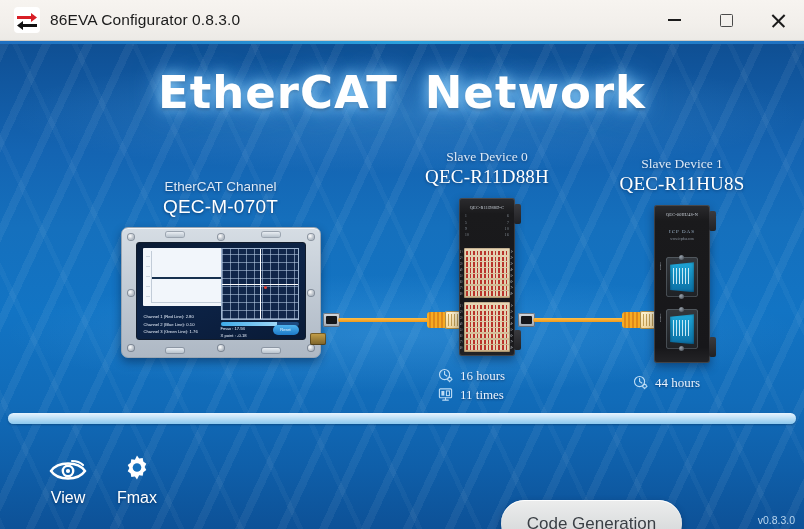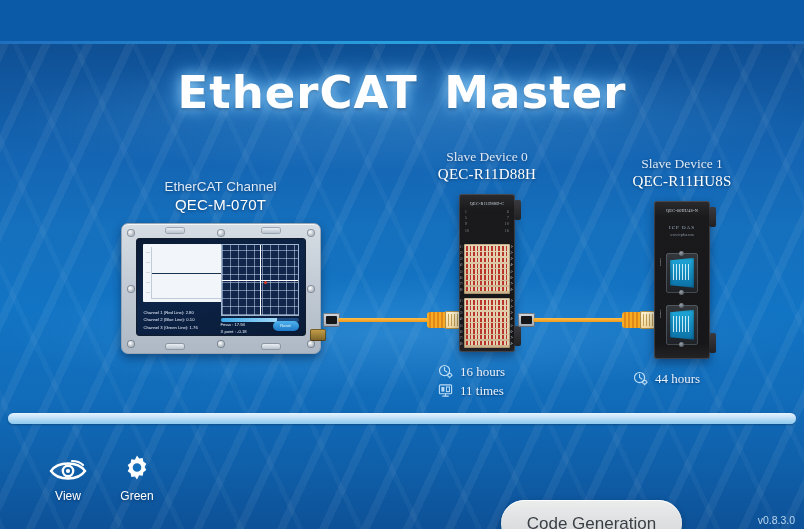--- a/index.html
+++ b/index.html
@@ -124,21 +124,21 @@
   .node { position: absolute; }
   .node-caption {
     text-align: center;
     line-height: 1.15;
     text-shadow: 0 1px 3px rgba(0,30,70,.6);
   }
   .cap-role {
     font-size: 13.5px; color: #dce9f7; display:block;
   }
   .cap-model {
-    font-size: 15px; color: #ffffff; display:block; margin-top: 1px;
+    font-size: 19px; color: #ffffff; display:block; margin-top: 1px;
     letter-spacing: .2px;
   }
 
   
   .master-node { left: 118px; top: 135px; width: 205px; }
   .hmi {
     position: relative;
     width: 200px; height: 131px;
     margin: 10px auto 0 auto;
     background: linear-gradient(180deg,#d6dde4 0%, #c3ccd6 45%, #aeb8c4 100%);
@@ -373,21 +373,21 @@
     box-shadow: 0 1px 2px rgba(0,30,60,.35);
   }
 
   
   .toolbar-item {
     position:absolute; width: 74px; text-align:center;
     color: #ffffff;
   }
   .toolbar-item .ti-icon { height: 34px; display:flex; align-items:center; justify-content:center; }
   .toolbar-item .ti-label {
-    font-size: 12px; margin-top: 3px; display:block;
+    font-size: 16px; margin-top: 3px; display:block;
     text-shadow: 0 1px 3px rgba(0,30,70,.6);
   }
   .tool-view { left: 31px; top: 408px; }
   .tool-auto { left: 100px; top: 408px; }
 
   .codegen {
     position:absolute; left: 501px; top: 456px;
     width: 181px; height: 47px;
     border-radius: 24px;
     background: linear-gradient(180deg,#eceded 0%, #dcdedf 55%, #d2d4d5 100%);
@@ -401,29 +401,49 @@
   .version {
     position:absolute; right: 9px; bottom: 3px;
     font-size: 10.5px; color: #b9d6ef;
   }
 </style>
 </head>
 <body>
 
 <div id="app">
 
+  <div class="titlebar">
+    <span class="tb-icon">
+      <svg width="26" height="26" viewBox="0 0 26 26">
+        <rect x="0" y="0" width="26" height="26" rx="4" fill="#ffffff"></rect>
+        <path d="M3 9 H17 V6 L23 10.5 L17 15 V12 H3 Z" fill="#d81f26"></path>
+        <path d="M23 17 H9 V14 L3 18.5 L9 23 V20 H23 Z" fill="#111111"></path>
+      </svg>
+    </span>
+    <span class="tb-title">86EVA Configurator 0.8.3.0</span>
+    <span class="tb-spacer"></span>
+    <div class="tb-btn">
+      <span class="glyph-min"></span>
+    </div>
+    <div class="tb-btn">
+      <span class="glyph-max"></span>
+    </div>
+    <div class="tb-btn close">
+      <span class="glyph-close"></span>
+    </div>
+  </div>
   <div class="accent-line"></div>
 
   <div class="canvas">
     <div class="streaks"></div>
     <div class="glowband band-a"></div>
     <div class="glowband band-b"></div>
 
     <div class="banner">
-      <span class="banner-text">EtherCAT  Master</span>
+      <span class="banner-text">EtherCAT  Network</span>
     </div>
 
     <div class="node master-node">
       <div class="node-caption">
         <span class="cap-role">EtherCAT Channel</span>
         <span class="cap-model">QEC-M-070T</span>
       </div>
 
       <div class="hmi">
         <span class="hmi-screw" style="left:6px;top:6px"></span>
@@ -670,20 +690,20 @@
       <span class="ti-label">View</span>
     </div>
 
     <div class="toolbar-item tool-auto">
       <span class="ti-icon">
         <svg width="30" height="30" viewBox="0 0 30 30">
           <path fill="#ffffff" d="M15 1.6l2.1 3.0 3.6-.6 .6 3.6 3.0 2.1-1.7 3.2 1.7 3.2-3.0 2.1-.6 3.6-3.6-.6L15 25.4l-2.1-3.0-3.6 .6-.6-3.6-3.0-2.1 1.7-3.2-1.7-3.2 3.0-2.1 .6-3.6 3.6 .6z"></path>
           <circle cx="15" cy="13.5" r="4.3" fill="#1470bd"></circle>
         </svg>
       </span>
-      <span class="ti-label">Green</span>
+      <span class="ti-label">Fmax</span>
     </div>
 
     <button class="codegen">Code Generation</button>
 
     <div class="version">v0.8.3.0</div>
   </div>
 </div>
 
 </body></html>

